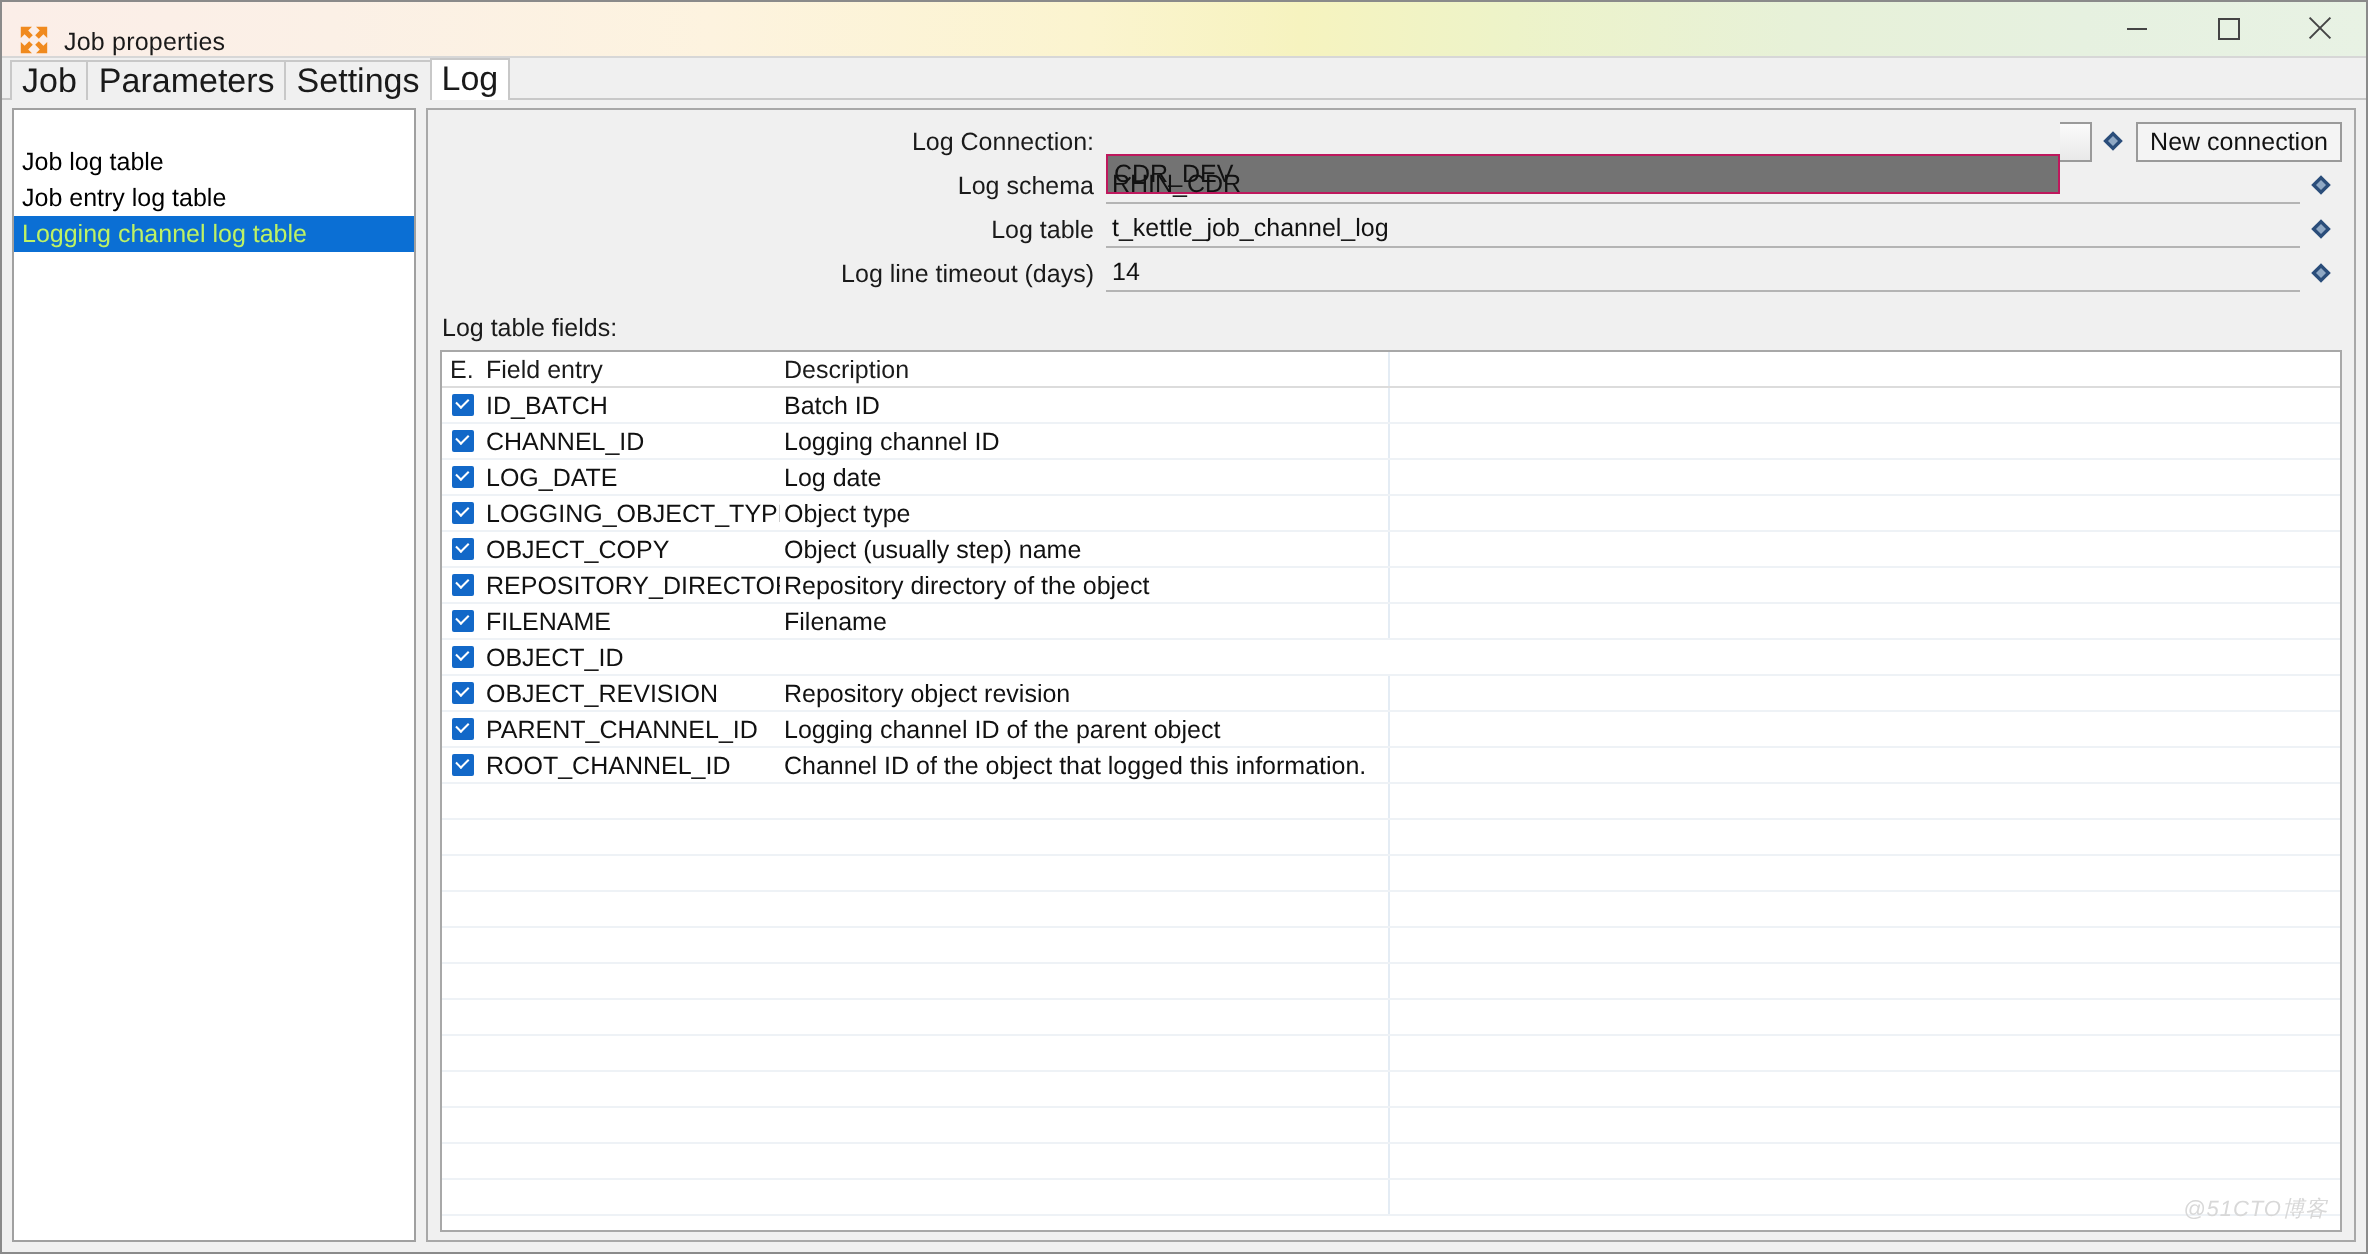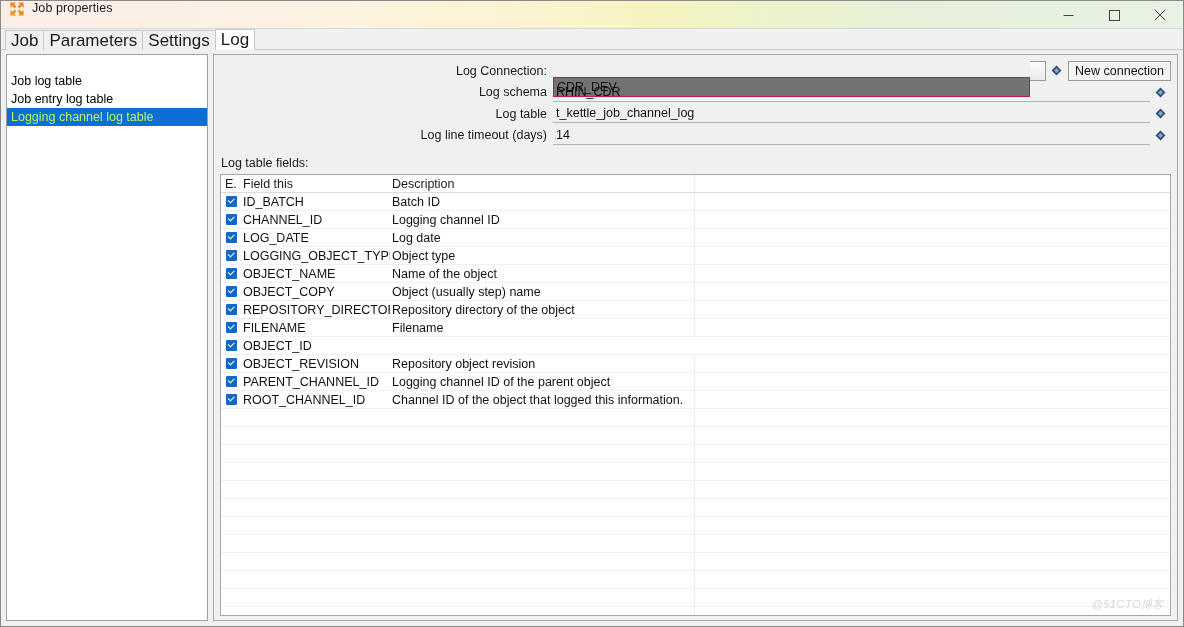--- a/index.html
+++ b/index.html
@@ -20,21 +20,21 @@
     border: 1px solid #8a8a8a;
     display: flex;
     flex-direction: column;
   }
 
   
   #titlebar {
     height: 28px;
     flex: 0 0 28px;
     display: flex;
-    align-items: flex-start;
+    align-items: flex-end;
     background: linear-gradient(to right,
         #fbeee8 0%, #fbf0e6 14%, #fdf3df 30%,
         #fbf4cf 46%, #f6f3bf 55%, #edf3c9 64%,
         #e7f1d8 76%, #e6f1e0 88%, #e8f2e4 100%);
     border-bottom: 1px solid #d7d7d7;
     position: relative;
   }
   #app-icon {
     width: 16px; height: 16px;
     margin-left: 8px; margin-right: 7px;
@@ -385,21 +385,21 @@
               </svg>
           </span>
         </div>
       </div>
 
       <div id="fields-label">Log table fields:</div>
 
       <div id="tablebox">
         <div class="thead">
           <div class="th c-en">E.</div>
-          <div class="th c-name">Field this</div>
+          <div class="th c-name">Field entry</div>
           <div class="th c-desc">Description</div>
           <div class="th c-rest"></div>
         </div>
         <div id="tbody">
             <div class="trow">
               <div class="td cb-cell">
                 <div class="cb"></div>
               </div>
               <div class="td c-name">ID_BATCH</div>
               <div class="td c-desc">Batch ID</div>
@@ -426,28 +426,20 @@
                 <div class="cb"></div>
               </div>
               <div class="td c-name">LOGGING_OBJECT_TYPE</div>
               <div class="td c-desc">Object type</div>
               <div class="td c-rest"></div>
             </div>
             <div class="trow">
               <div class="td cb-cell">
                 <div class="cb"></div>
               </div>
-              <div class="td c-name">OBJECT_NAME</div>
-              <div class="td c-desc">Name of the object</div>
-              <div class="td c-rest"></div>
-            </div>
-            <div class="trow">
-              <div class="td cb-cell">
-                <div class="cb"></div>
-              </div>
               <div class="td c-name">OBJECT_COPY</div>
               <div class="td c-desc">Object (usually step) name</div>
               <div class="td c-rest"></div>
             </div>
             <div class="trow">
               <div class="td cb-cell">
                 <div class="cb"></div>
               </div>
               <div class="td c-name">REPOSITORY_DIRECTORY</div>
               <div class="td c-desc">Repository directory of the object</div>

